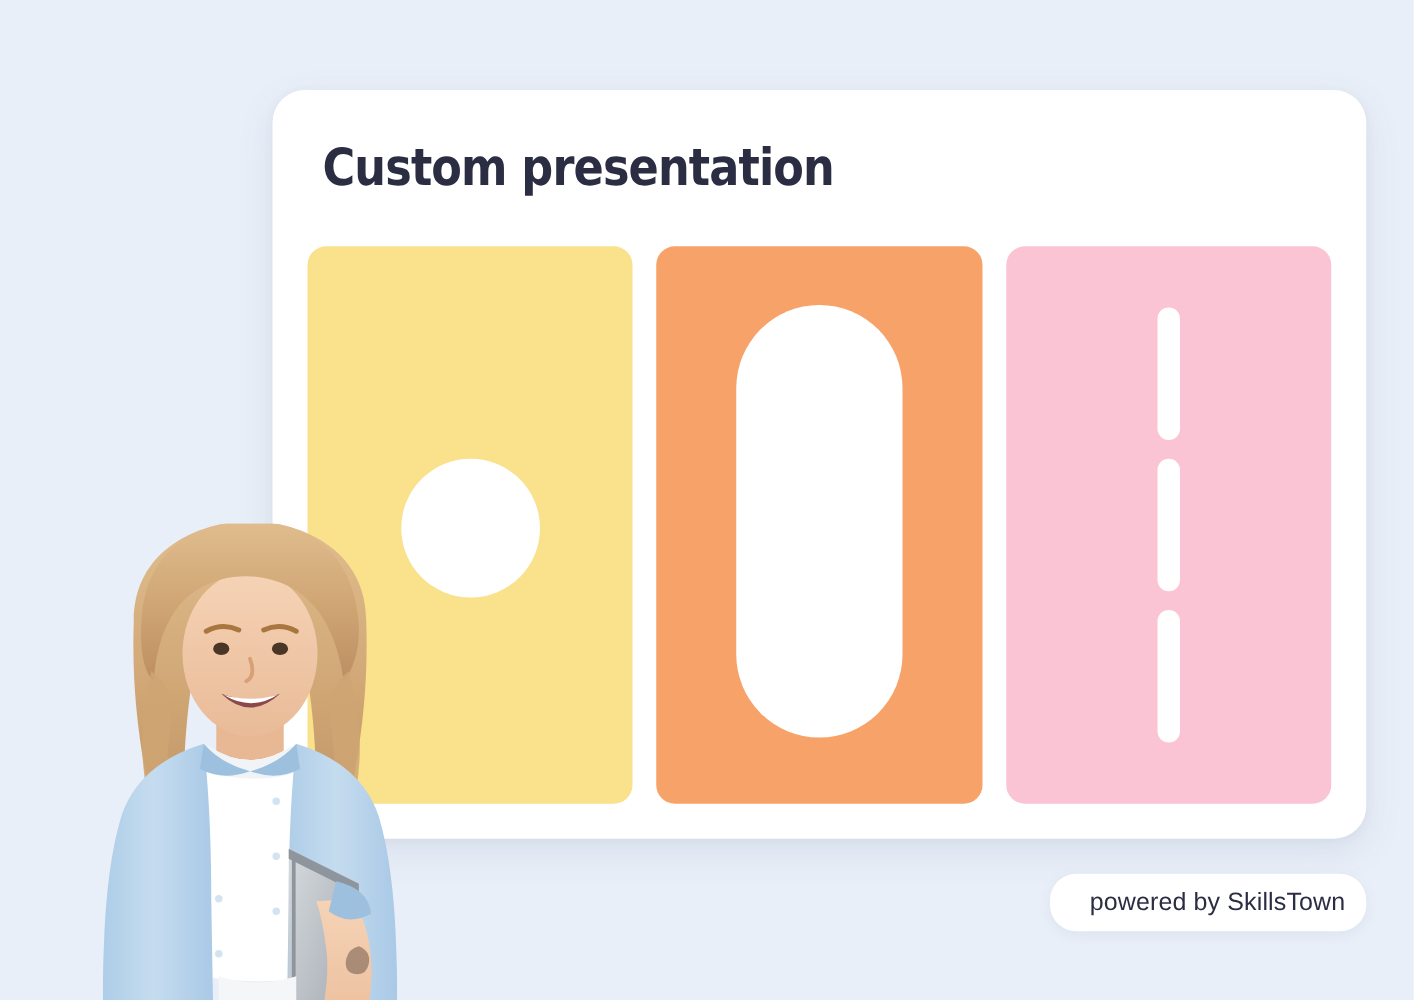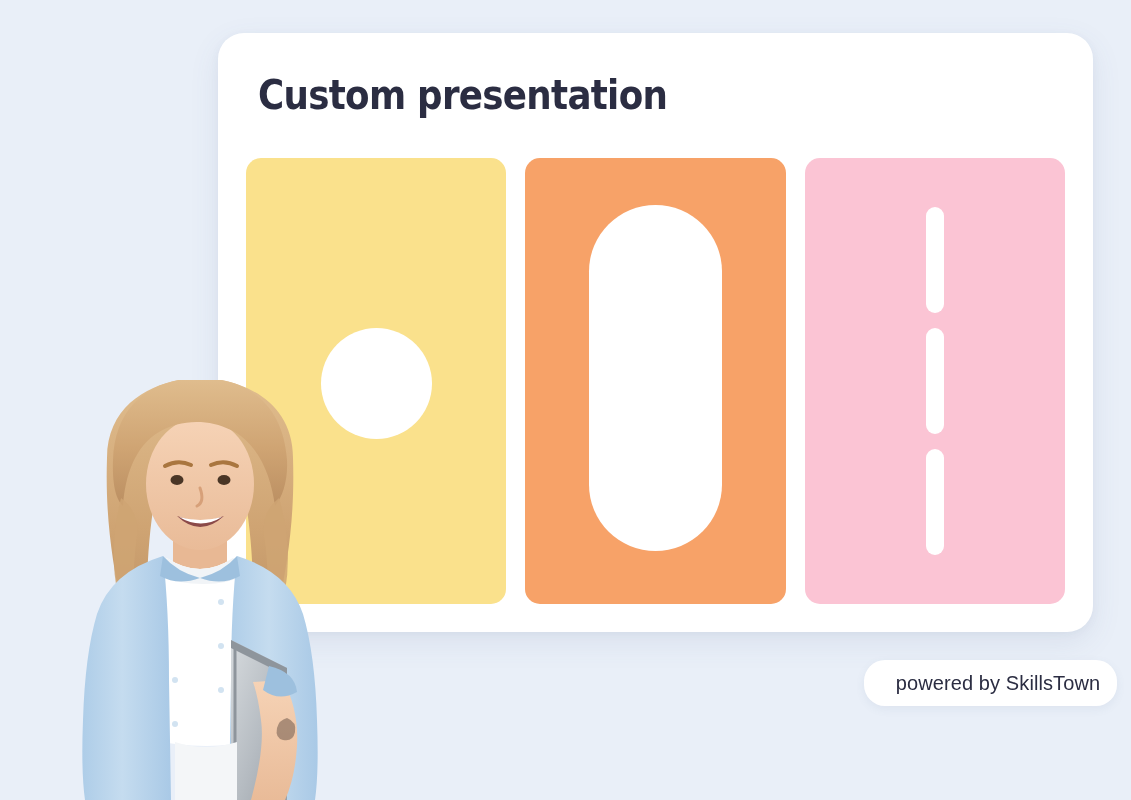--- a/index.html
+++ b/index.html
@@ -15,20 +15,21 @@
     font-family: "Liberation Sans", sans-serif;
     position: relative;
   }
 
   
   #stage {
     position: absolute;
     inset: 0;
     width: 1131px;
     height: 760px;
+    margin-top: 39px;
   }
 
   
   #slide-card {
     position: absolute;
     left: 218px;
     top: 33px;
     width: 875px;
     height: 599px;
     background: #ffffff;
@@ -113,21 +114,21 @@
   .tile-bar {
     width: 18px;
     height: 106px;
     background: #ffffff;
     border-radius: 9px;
   }
 
   
   #powered-badge {
     position: absolute;
-    left: 864px;
+    left: 840px;
     top: 660px;
     width: 253px;
     height: 46px;
     background: #ffffff;
     border-radius: 21px;
     display: flex;
     align-items: center;
     justify-content: center;
     box-shadow: 0 3px 10px rgba(80, 100, 140, 0.08);
     padding-left: 15px;

